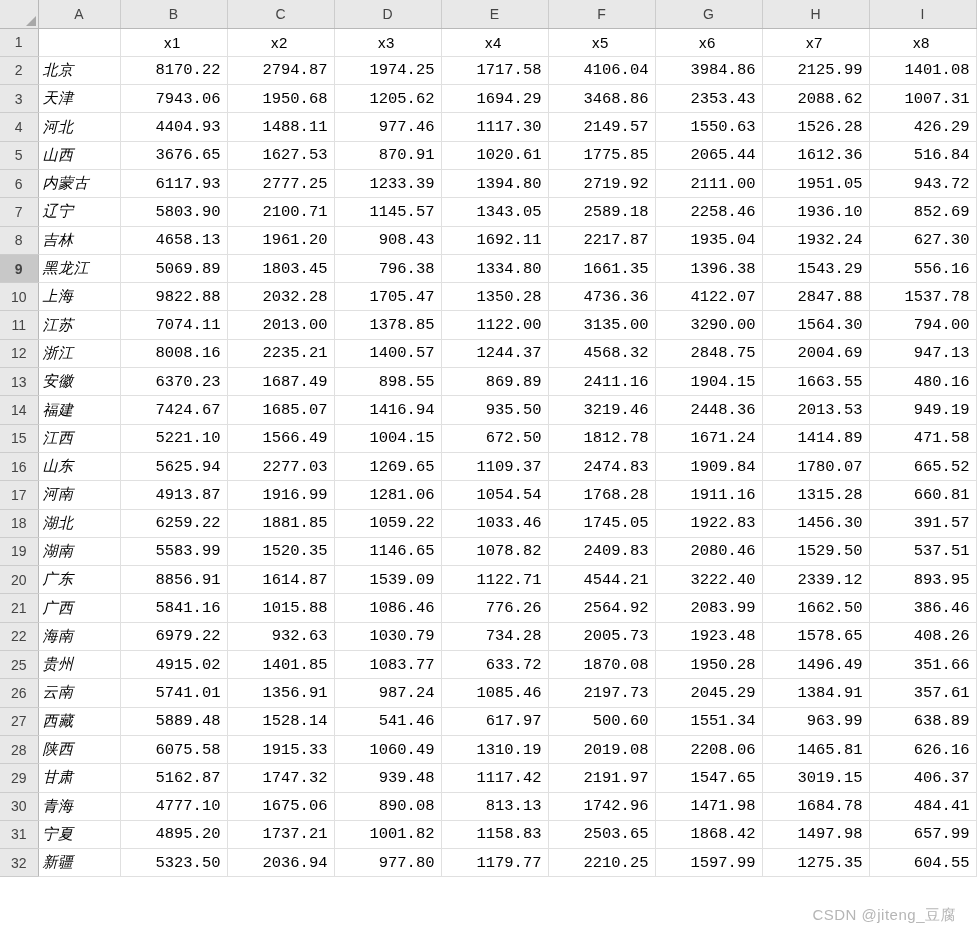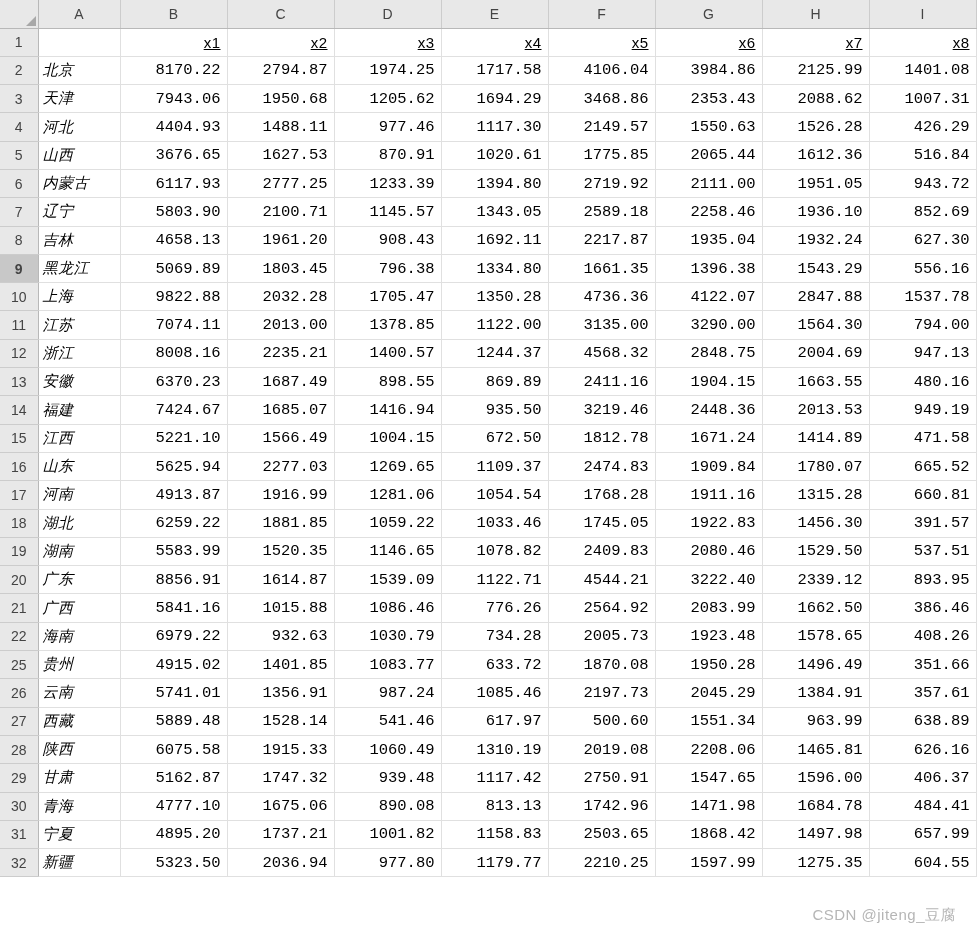--- a/index.html
+++ b/index.html
@@ -62,21 +62,21 @@
   td.cell {
     border-right: 1px solid #e0e0e0;
     border-bottom: 1px solid #e0e0e0;
     height: 28.3px;
     padding: 0 6px 0 4px;
     white-space: nowrap;
     color: #000;
     letter-spacing: 0.5px;
   }
   td.cell.label { text-align: left; font-style: italic; }
-  td.cell.header-row { text-align: right; text-decoration: underline; }
+  td.cell.header-row { text-align: center; }
   td.cell.num { text-align: right; font-family: "Courier New", monospace; letter-spacing: 0px; font-size:15.5px;}
   .colA { width: 82px; }
   .colData { width: 107px; }
   tr.selected-row td.row-header { background:#c8c8c8; font-weight:bold;}
   .watermark {
     position: absolute;
     right: 24px;
     bottom: 10px;
     font-size: 15px;
     color: rgba(120,120,120,0.55);
@@ -415,23 +415,23 @@
         <td class="cell num colData">1465.81</td>
         <td class="cell num colData">626.16</td>
       </tr>
       <tr>
         <td class="row-header">29</td>
         <td class="cell label colA">甘肃</td>
         <td class="cell num colData">5162.87</td>
         <td class="cell num colData">1747.32</td>
         <td class="cell num colData">939.48</td>
         <td class="cell num colData">1117.42</td>
-        <td class="cell num colData">2750.91</td>
+        <td class="cell num colData">2191.97</td>
         <td class="cell num colData">1547.65</td>
-        <td class="cell num colData">1596.00</td>
+        <td class="cell num colData">3019.15</td>
         <td class="cell num colData">406.37</td>
       </tr>
       <tr>
         <td class="row-header">30</td>
         <td class="cell label colA">青海</td>
         <td class="cell num colData">4777.10</td>
         <td class="cell num colData">1675.06</td>
         <td class="cell num colData">890.08</td>
         <td class="cell num colData">813.13</td>
         <td class="cell num colData">1742.96</td>

